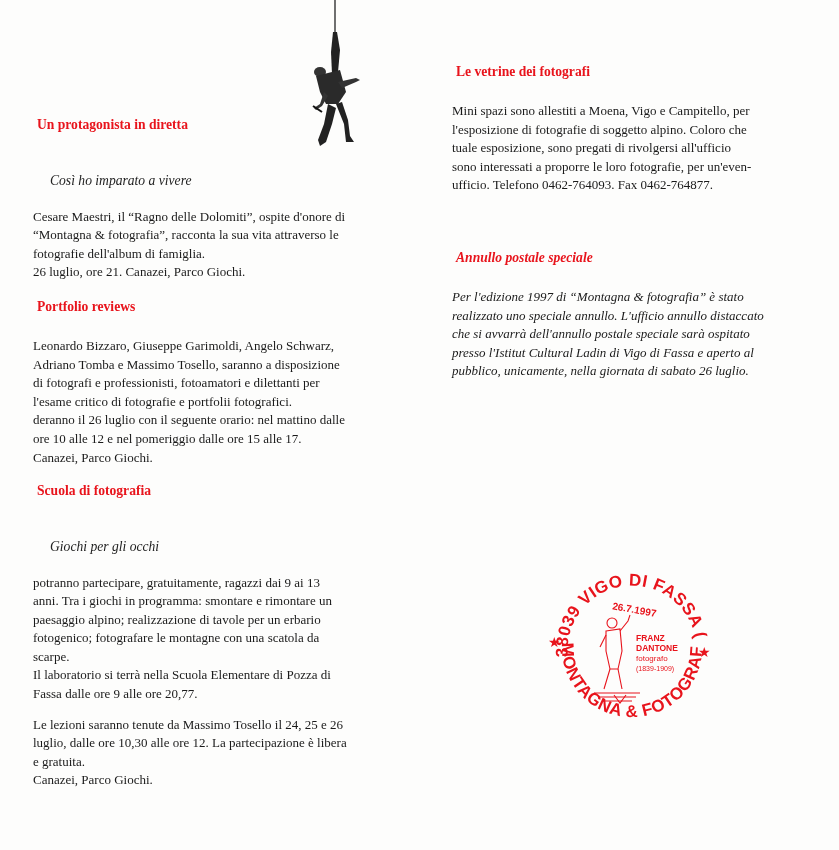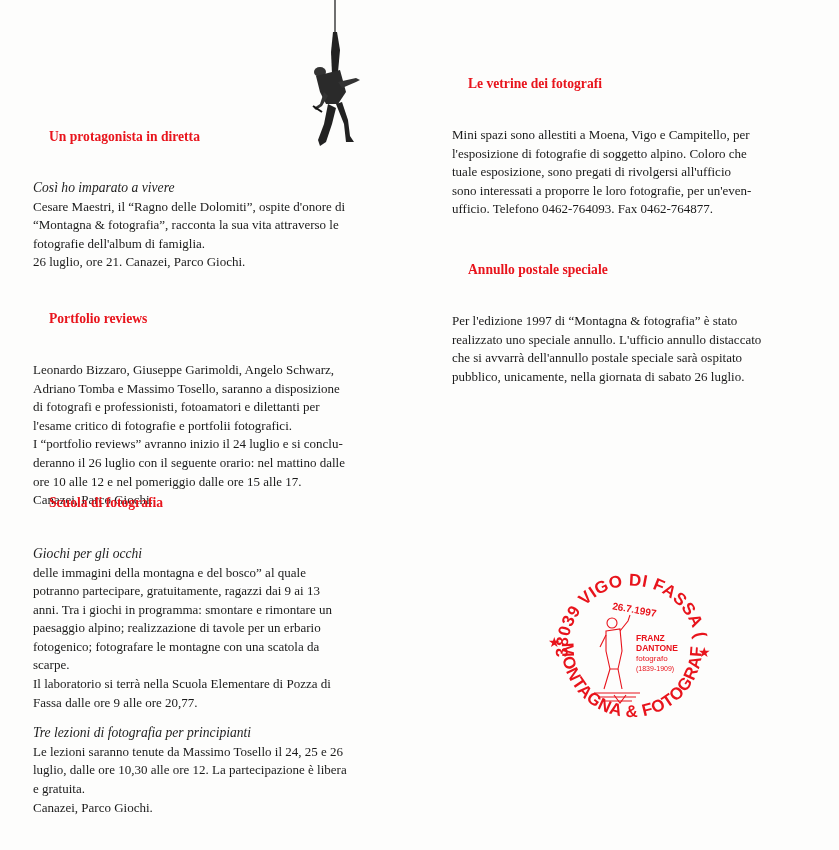--- a/index.html
+++ b/index.html
@@ -2,31 +2,31 @@
 <html><head>
 <meta charset="utf-8">
 <style>
   html, body { margin: 0; padding: 0; }
   body {
     width: 839px; height: 850px; background: #fdfdfc; position: relative; overflow: hidden;
     font-family: "Liberation Serif", "DejaVu Serif", serif; color: #1a1a1a;
   }
   .section { position: absolute; }
   .heading {
-    color: #e8141c; font-weight: bold; font-size: 13.6px; margin: 16px; line-height: 18px;
+    color: #e8141c; font-weight: bold; font-size: 13.6px; margin: 4px; line-height: 18px;
   }
-  .subtitle { font-style: italic; font-size: 13.6px; line-height: 18.5px; margin: 0; color: #222; }
+  .subtitle { font-style: italic; font-size: 13.6px; line-height: 18.5px; margin: 17px; color: #222; }
   .body-line { font-size: 13px; line-height: 18.6px; margin: 0; white-space: nowrap; }
   .gap { height: 17px; }
   .gap-s { height: 12px; }
   #sec-protagonista { left: 33px; top: 112px; }
   #sec-portfolio { left: 33px; top: 294px; }
   #sec-scuola { left: 33px; top: 478px; }
   #sec-vetrine { left: 452px; top: 59px; }
-  #sec-annullo { left: 452px; top: 245px; }
+  #sec-annullo { left: 452px; top: 245px; font-style: italic; }
   #climber { position: absolute; left: 298px; top: 0; width: 80px; height: 160px; }
   #postmark { position: absolute; left: 548px; top: 565px; width: 166px; height: 166px; }
 </style>
 </head>
 <body>
 
 <svg id="climber" viewBox="0 0 80 160">
   <line x1="37" y1="0" x2="37" y2="32" stroke="#111" stroke-width="1.2"></line>
   <path d="M35 32 L39 32 L42 50 L40 72 L34 74 L33 52 Z" fill="#222"></path>
   <ellipse cx="22" cy="72" rx="6" ry="5" fill="#333"></ellipse>
@@ -51,43 +51,40 @@
 </div>
 
 <div class="section" id="sec-portfolio">
   <p class="heading">Portfolio reviews</p>
   <div class="gap"></div>
   <div>
       <p class="body-line">Leonardo Bizzaro, Giuseppe Garimoldi, Angelo Schwarz,</p>
       <p class="body-line">Adriano Tomba e Massimo Tosello, saranno a disposizione</p>
       <p class="body-line">di fotografi e professionisti, fotoamatori e dilettanti per</p>
       <p class="body-line">l'esame critico di fotografie e portfolii fotografici.</p>
-      <p class="body-line">I “portfolio reviews” avranno inizio il 24 luglio e si conclu-</p>
       <p class="body-line">deranno il 26 luglio con il seguente orario: nel mattino dalle</p>
       <p class="body-line">ore 10 alle 12 e nel pomeriggio dalle ore 15 alle 17.</p>
       <p class="body-line">Canazei, Parco Giochi.</p>
     </div>
 </div>
 
 <div class="section" id="sec-scuola">
   <p class="heading">Scuola di fotografia</p>
   <div class="gap"></div>
   <p class="subtitle">Giochi per gli occhi</p>
   <div>
-      <p class="body-line">delle immagini della montagna e del bosco” al quale</p>
       <p class="body-line">potranno partecipare, gratuitamente, ragazzi dai 9 ai 13</p>
       <p class="body-line">anni. Tra i giochi in programma: smontare e rimontare un</p>
       <p class="body-line">paesaggio alpino; realizzazione di tavole per un erbario</p>
       <p class="body-line">fotogenico; fotografare le montagne con una scatola da</p>
       <p class="body-line">scarpe.</p>
       <p class="body-line">Il laboratorio si terrà nella Scuola Elementare di Pozza di</p>
       <p class="body-line">Fassa dalle ore 9 alle ore 20,77.</p>
     </div>
   <div class="gap-s"></div>
-  <p class="subtitle">Tre lezioni di fotografia per principianti</p>
   <div>
       <p class="body-line">Le lezioni saranno tenute da Massimo Tosello il 24, 25 e 26</p>
       <p class="body-line">luglio, dalle ore 10,30 alle ore 12. La partecipazione è libera</p>
       <p class="body-line">e gratuita.</p>
       <p class="body-line">Canazei, Parco Giochi.</p>
     </div>
 </div>
 
 <div class="section" id="sec-vetrine">
   <p class="heading">Le vetrine dei fotografi</p>
@@ -101,20 +98,21 @@
     </div>
 </div>
 
 <div class="section" id="sec-annullo">
   <p class="heading">Annullo postale speciale</p>
   <div class="gap"></div>
   <div>
       <p class="body-line">Per l'edizione 1997 di “Montagna &amp; fotografia” è stato</p>
       <p class="body-line">realizzato uno speciale annullo. L'ufficio annullo distaccato</p>
       <p class="body-line">che si avvarrà dell'annullo postale speciale sarà ospitato</p>
+      <p class="body-line">presso l'Istitut Cultural Ladin di Vigo di Fassa e aperto al</p>
       <p class="body-line">pubblico, unicamente, nella giornata di sabato 26 luglio.</p>
     </div>
 </div>
 
 <svg id="postmark" viewBox="0 0 166 166">
   <defs>
     <path id="arcTop" d="M 20 92 A 64 64 0 0 1 148 78"></path>
     <path id="arcBot" d="M 14 78 A 70 70 0 0 0 154 86"></path>
   </defs>
   <text fill="#e8141c" font-family="Liberation Sans, sans-serif" font-weight="bold" font-size="17" letter-spacing="0.5">

